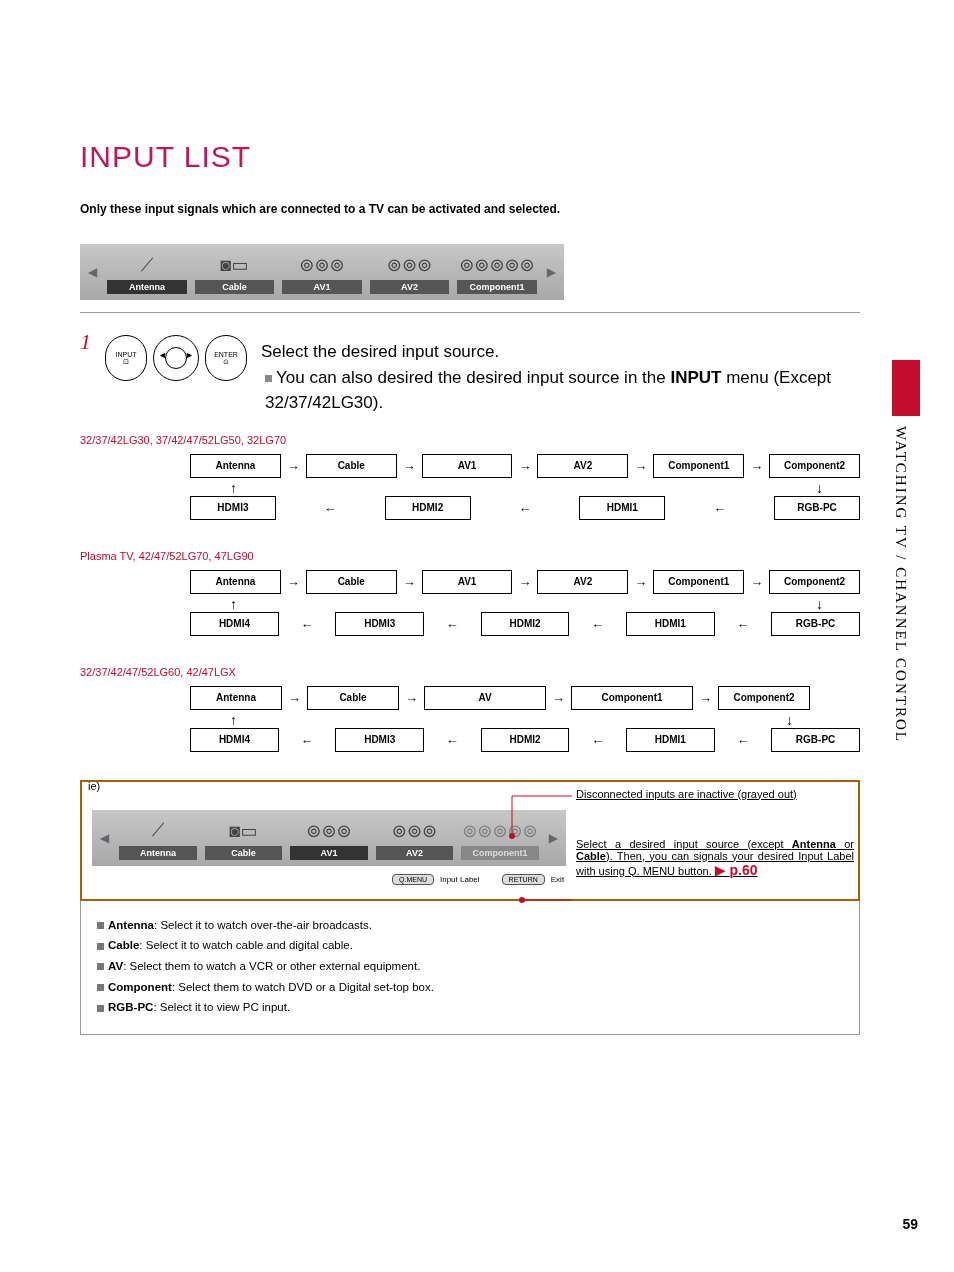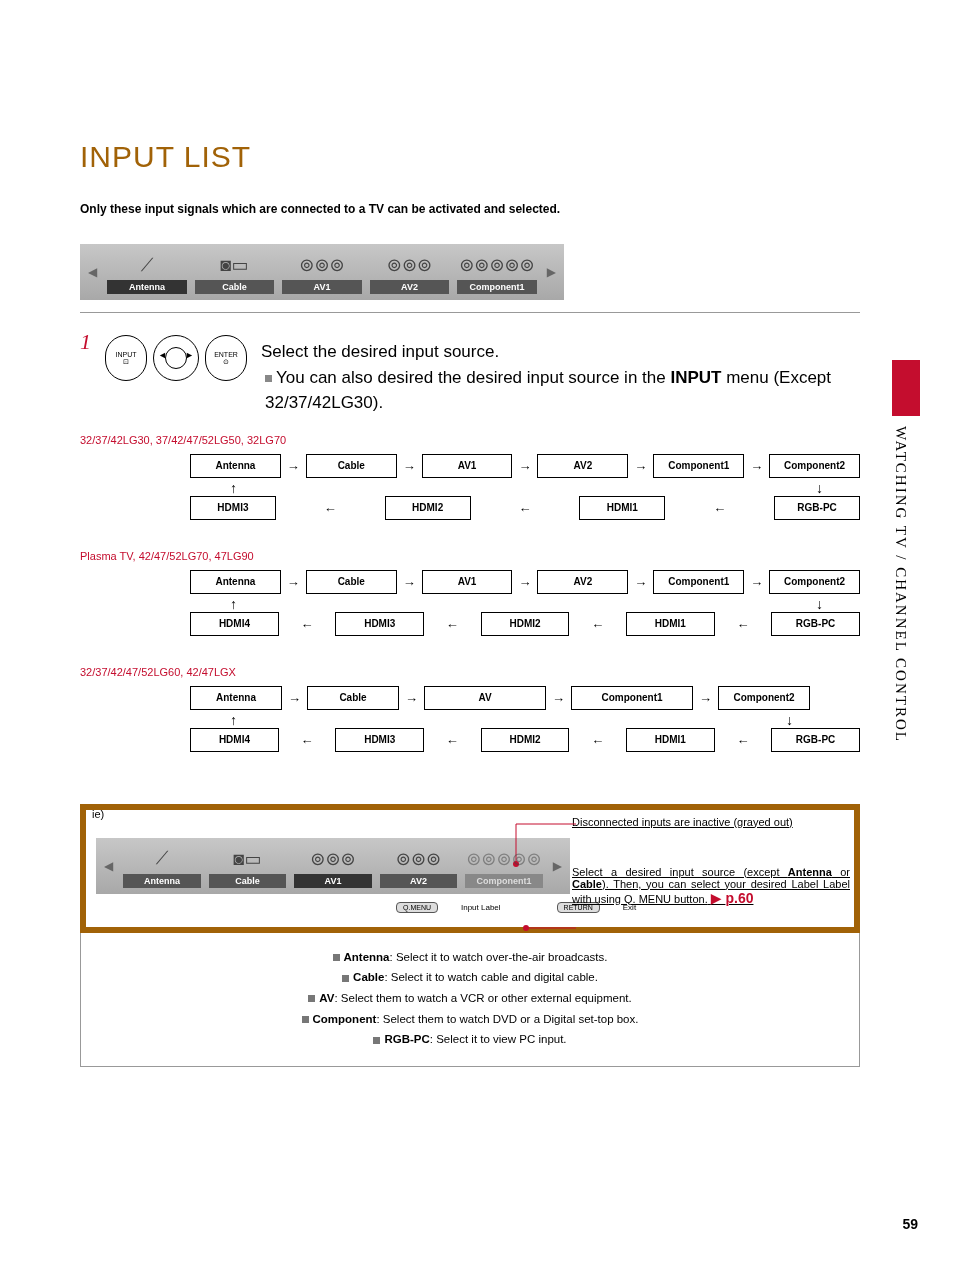--- a/index.html
+++ b/index.html
@@ -38,21 +38,21 @@
     font-weight: bold;
     font-size: 14px;
   }
   .content {
     position: absolute;
     left: 80px;
     top: 140px;
     width: 780px;
   }
   .title {
-    color: #a16207;
+    color: #be185d;
     font-size: 30px;
     font-weight: 500;
     letter-spacing: 1px;
     margin-bottom: 28px;
   }
   .intro {
     font-size: 12px;
     font-weight: bold;
     margin-bottom: 28px;
   }
@@ -106,32 +106,32 @@
   .model-heading { color:#c40d2e; font-size:11px; margin:18px 0 8px 0; }
 
   .flow { position:relative; padding-left:110px; }
   .flow-row { display:flex; align-items:center; gap:6px; margin-bottom:10px; }
   .fbox { border:1px solid #000; width:90px; height:22px; font-size:10px; font-weight:bold; display:flex; align-items:center; justify-content:center; }
   .fbox.wide { width:120px; }
   .farrow { font-size:13px; font-weight:bold; }
   .up-arrow { position:absolute; font-size:14px; font-weight:bold; }
   
 
-  .ie-box { border:6px solid #a16207; position:relative; margin-top:40px; padding:10px 0 14px 10px; }
+  .ie-box { border:2px solid #a16207; position:relative; margin-top:16px; padding:10px 0 14px 10px; }
   .ie-lbl { position:absolute; top:-2px; left:6px; font-size:11px; }
 
   .callout { font-size:11px;text-decoration:underline; }
   .right-col { position:absolute; right:4px; top:6px; width:278px; }
-  .bottom-buttons { display:flex; gap:23px; margin-top:8px; font-size:8px; align-items:center; margin-left:300px; }
+  .bottom-buttons { display:flex; gap:6px; margin-top:8px; font-size:8px; align-items:center; margin-left:300px; }
   .pill { border:1px solid #555; border-radius:4px; padding:1px 6px; background:#ddd; font-size:7px; }
 
   .red-line { stroke:#c40d2e; stroke-width:1; fill:none; }
   .red-dot { fill:#c40d2e; }
 
-  .desc-list { border:1px solid #999; border-top:none; padding:14px 16px 16px 16px; font-size:11.5px; line-height:1.8; margin-top:0;text-align:center; }
+  .desc-list { border:1px solid #999; border-top:none; padding:14px 16px 16px 16px; font-size:11.5px; line-height:1.8; margin-top:0; }
   .desc-list .sq { background:#777; }
   .tri-page { color:#c40d2e; font-size:14px; }
 </style>
 </head>
 <body>
 
 <div class="side-tab">
   <div class="red-bar"></div>
   <div class="side-text">WATCHING TV / CHANNEL CONTROL</div>
 </div>
@@ -277,21 +277,21 @@
     </div>
   </div>
 
   <div class="ie-box">
     <span class="ie-lbl">ie)</span>
 
     <div class="right-col">
       <div class="callout">Disconnected inputs are inactive (grayed out)</div>
       <div style="height:38px;"></div>
       <div class="callout" style="text-align:justify;">
-        <span>Select a desired input source (except </span><b>Antenna</b><span> or </span><b>Cable</b><span>). Then, you can select your desired Label Label with using Q. MENU button.</span>
+        <span>Select a desired input source (except </span><b>Antenna</b><span> or </span><b>Cable</b><span>). Then, you can signals your desired Input Label with using Q. MENU button.</span>
         <span class="tri-page">▶ <b>p.60</b></span>
       </div>
     </div>
 
     <svg width="480" height="130" style="position:absolute; left:10px; top:6px; pointer-events:none;">
       <line class="red-line" x1="420" y1="8" x2="480" y2="8"></line>
       <line class="red-line" x1="420" y1="8" x2="420" y2="48"></line>
       <circle class="red-dot" cx="420" cy="48" r="3"></circle>
       <line class="red-line" x1="430" y1="112" x2="480" y2="112"></line>
       <circle class="red-dot" cx="430" cy="112" r="3"></circle>

